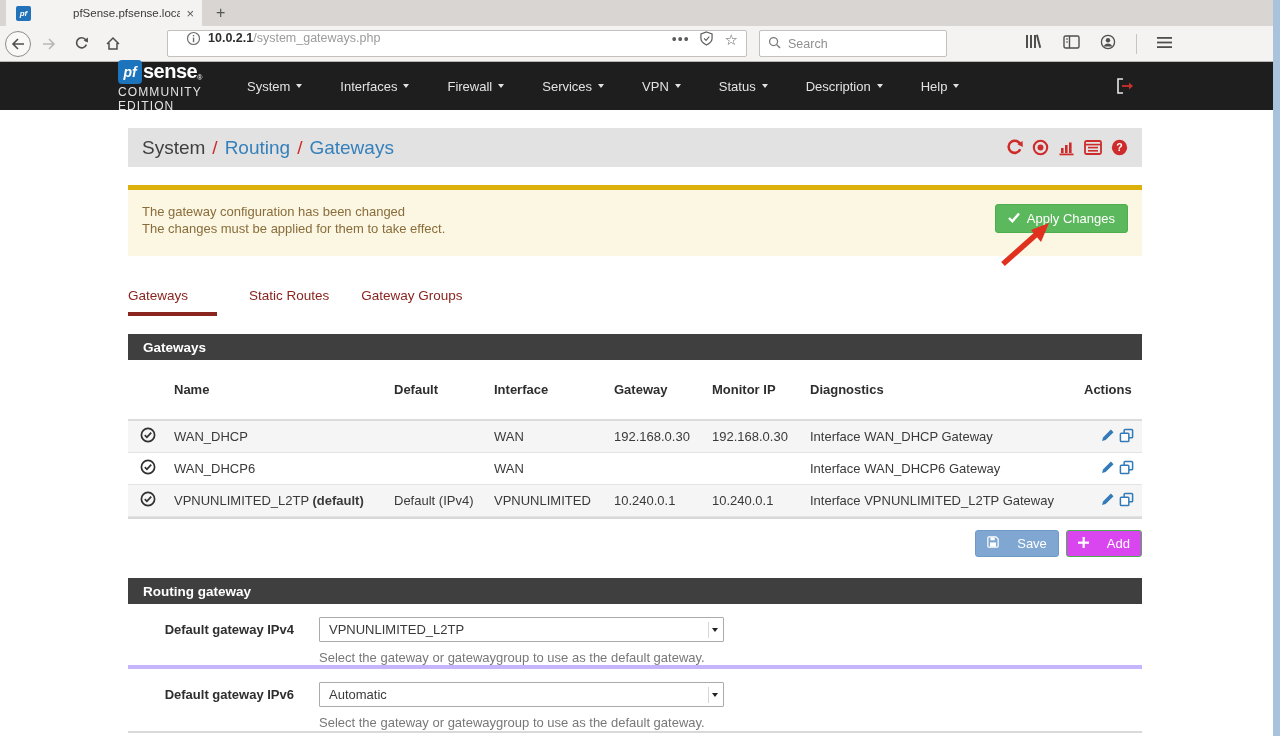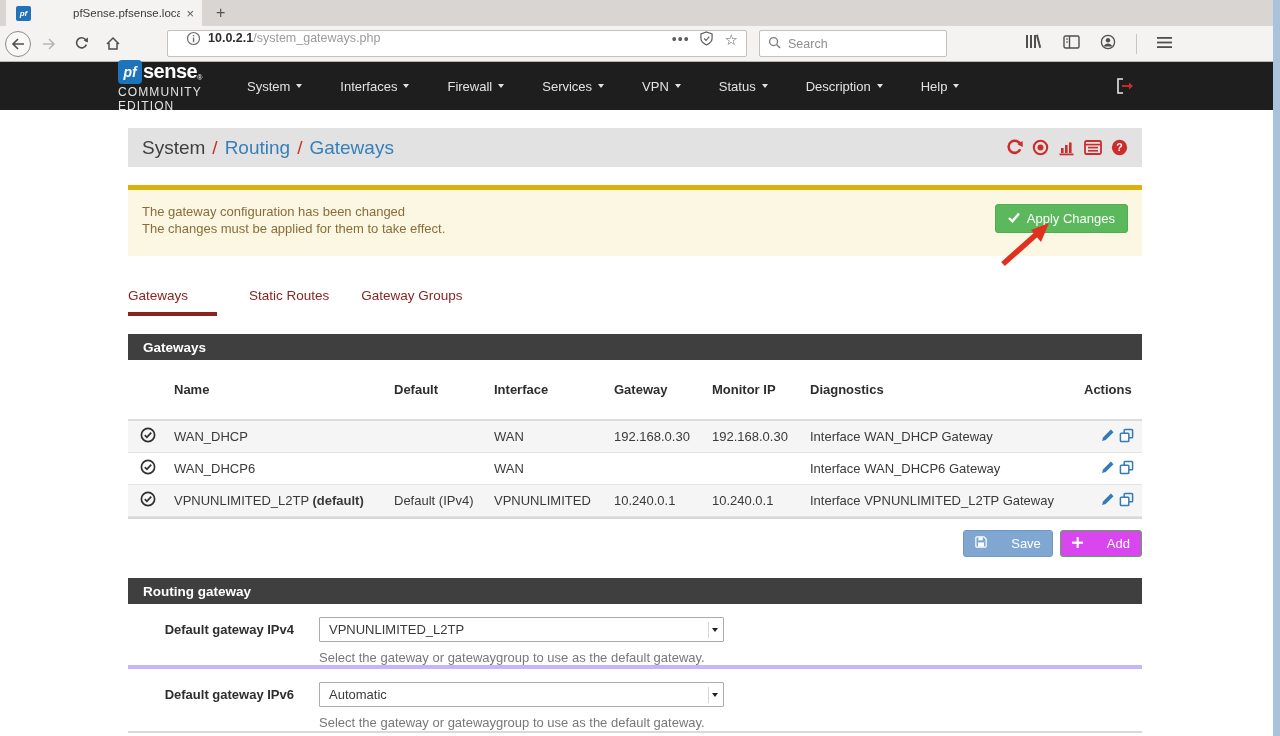--- a/index.html
+++ b/index.html
@@ -75,21 +75,21 @@
   table.gw tr.stripe td { background:#f5f5f5; }
   .col-icon { width:38px; } .col-name { width:220px; } .col-default { width:100px; }
   .col-iface { width:120px; } .col-gw { width:98px; } .col-mon { width:98px; }
   .col-desc { width:274px; } .col-act { width:66px; }
   th.right, td.right { text-align:right; padding-right:12px; }
   td .sfx { font-weight:bold; }
   .row-check { display:inline-block; margin-left:4px; }
   .act-icons { display:flex; justify-content:flex-end; gap:4px; align-items:center; }
 
   .btn-row { margin-top:11px; display:flex; justify-content:flex-end; gap:7px; }
-  .btn { height:27px; border-radius:3px; color:#fff; font-size:13px; display:flex; align-items:center; gap:24px; padding:0 11px; border:1px solid transparent; cursor:pointer; }
+  .btn { height:27px; border-radius:3px; color:#fff; font-size:13px; display:flex; align-items:center; gap:18px; padding:0 11px; border:1px solid transparent; cursor:pointer; }
   .btn-save-muted { background:#7fa7d1; border-color:#6f9ac6; }
   .btn-add { background:#d946ef; border-color:#4cae4c; }
   .btn-save-primary { background:#2a7abf; border-color:#2268a8; height:31px; font-size:13.5px; }
 
   .dg-row { display:flex; padding:13px 0 0 0; min-height:62px; border-bottom:4px solid #c4b5fd; }
   .dg-row:last-child { border-bottom:none; }
   .dg-label { width:152px; text-align:right; font-size:13px; font-weight:bold; color:#2e2e2e; padding-top:5px; flex:0 0 auto; margin-left:14px; }
   .dg-field { margin-left:25px; }
   .dg-select { width:405px; height:25px; border:1px solid #ababab; border-radius:1px; background:#fff; position:relative; display:flex; align-items:center; padding-left:9px; font-size:13px; color:#3a3a3a; cursor:pointer; }
   .dg-select .sel-arrow { position:absolute; right:2px; top:4px; width:13px; height:16px; display:flex; align-items:center; justify-content:center; border-left:1px solid #d6d6d6; }

